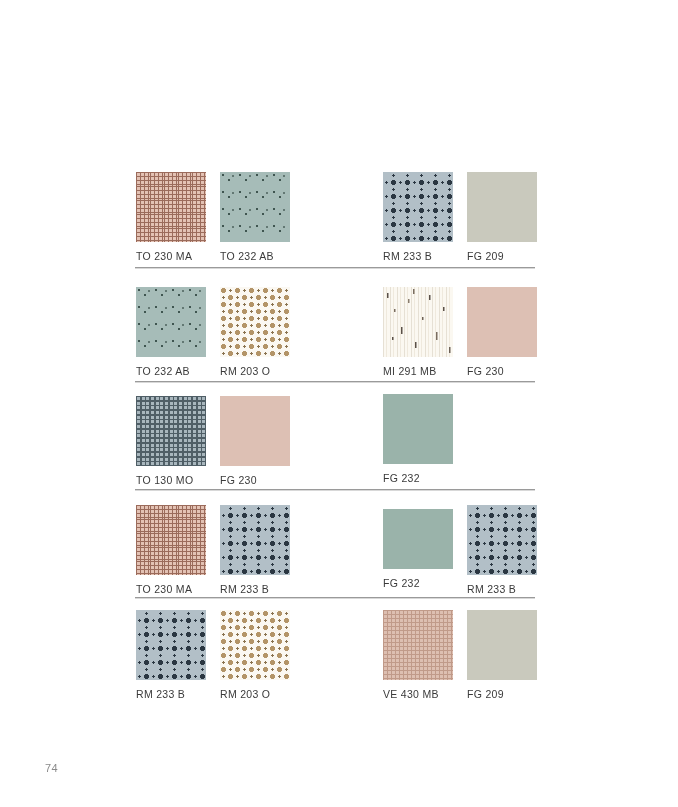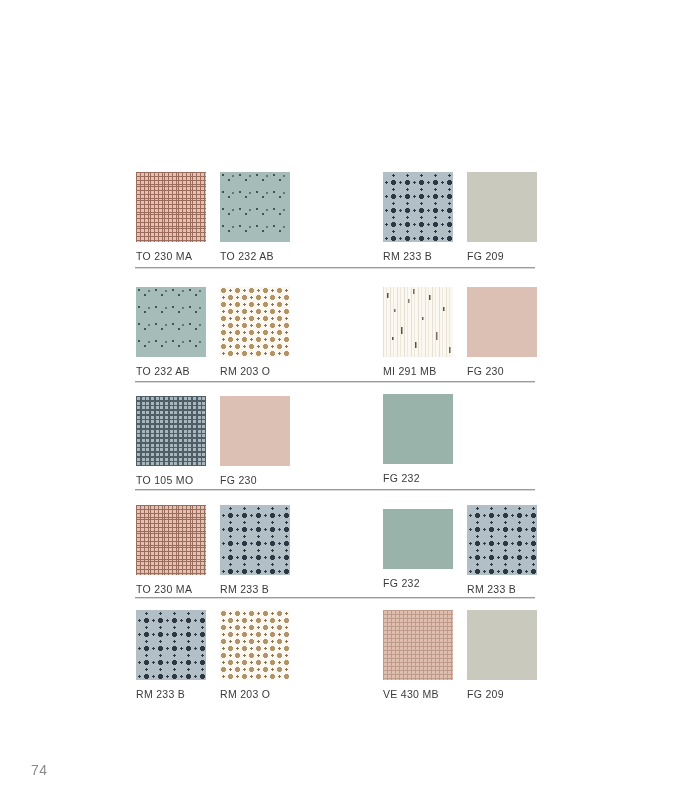--- a/index.html
+++ b/index.html
@@ -176,22 +176,22 @@
     background-size:4px 4px,4px 4px,12px 12px,12px 12px;
   }
 
   
   .p-fg209{background-color:#c9c9bd;}
   .p-fg230{background-color:#ddc0b4;}
   .p-fg232{background-color:#9ab3aa;}
 
   #page-number{
     position:absolute;
-    left:31px;top:762px;
-    font-size:14px;
+    left:45px;top:762px;
+    font-size:11px;
     color:#8a8a8a;
     letter-spacing:0.5px;
   }
 </style>
 </head>
 <body>
 
 <div id="page">
   <div id="swatch-grid">
       <div class="row" style="top: 0px;">
@@ -228,21 +228,21 @@
         </div>
         <div class="cell">
           <div class="swatch p-fg230" title="FG 230" style="left: 467px; top: 287px; height: 70px;"></div>
           <div class="label" style="left: 467px; top: 365px;">FG 230</div>
         </div>
       </div>
       <div class="sep" style="left: 135px; top: 381px; width: 400px; background: rgb(154, 154, 154);"></div>
       <div class="row" style="top: 0px;">
         <div class="cell">
           <div class="swatch p-to233mo" title="TO 233 MO" style="left: 136px; top: 396px; height: 70px;"></div>
-          <div class="label" style="left: 136px; top: 474px;">TO 105 MO</div>
+          <div class="label" style="left: 136px; top: 474px;">TO 130 MO</div>
         </div>
         <div class="cell">
           <div class="swatch p-fg230" title="FG 230" style="left: 220px; top: 396px; height: 70px;"></div>
           <div class="label" style="left: 220px; top: 474px;">FG 230</div>
         </div>
         <div class="cell">
           <div class="swatch p-fg232" title="FG 232" style="left: 383px; top: 394px; height: 70px;"></div>
           <div class="label" style="left: 383px; top: 472px;">FG 232</div>
         </div>
       </div>

